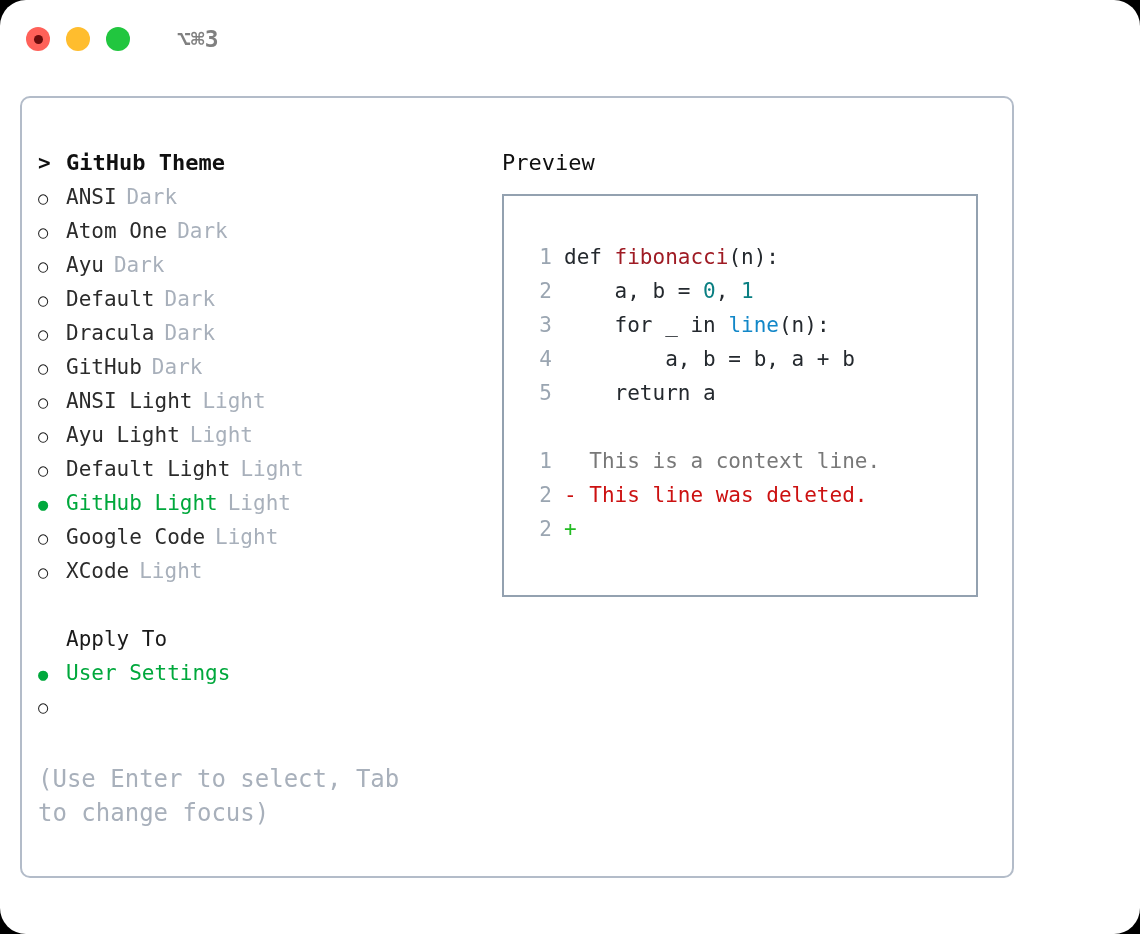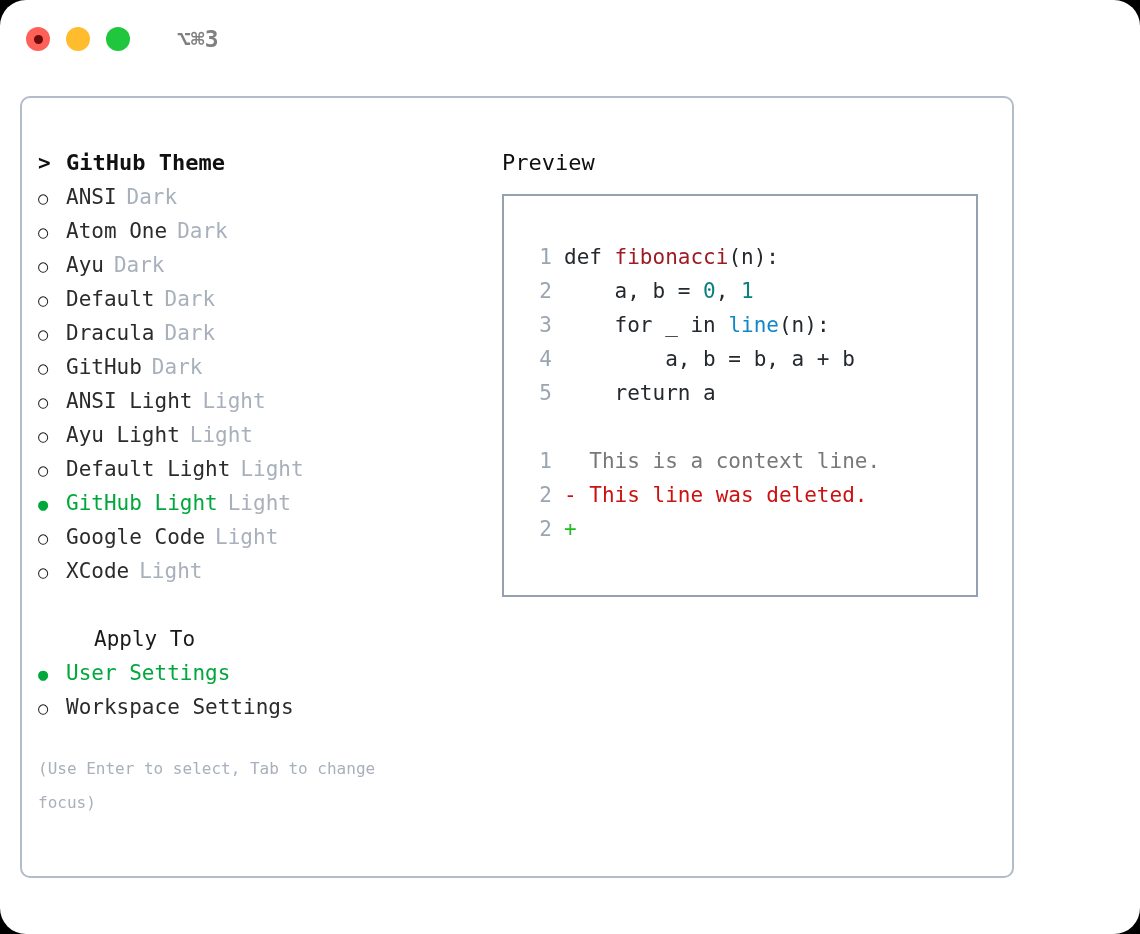--- a/index.html
+++ b/index.html
@@ -139,28 +139,27 @@
   .label-name.selected {
     color: #00a83c;
   }
   .label-variant {
     color: #a8b0bb;
     margin-left: 10px;
   }
   .section-head {
     color: #1a1a1a;
     font-size: 21px;
-    margin-left: 28px;
   }
   .spacer-row { height: 34px; }
 
   .hint {
-    margin-top: 28px;
+    margin-top: 38px;
     color: #a8b0bb;
-    font-size: 16px;
+    font-size: 24px;
     line-height: 34px;
     width: 400px;
   }
 
   
   .right-col {
     position: absolute;
     left: 480px;
     top: 48px;
     width: 500px;
@@ -312,21 +311,20 @@
           <span class="section-head">Apply To</span>
         </div>
 
         <div class="row">
           <span class="marker radio-on">●</span>
           <span class="label-name selected">User Settings</span>
         </div>
 
         <div class="row">
           <span class="marker radio-off">○</span>
-          <span class="label-name">Workspace Settings</span>
         </div>
 
         <div class="hint">(Use Enter to select, Tab to change focus)</div>
       </div>
 
       <div class="right-col">
         <div class="preview-title">Preview</div>
 
         <div class="preview-box">
 

